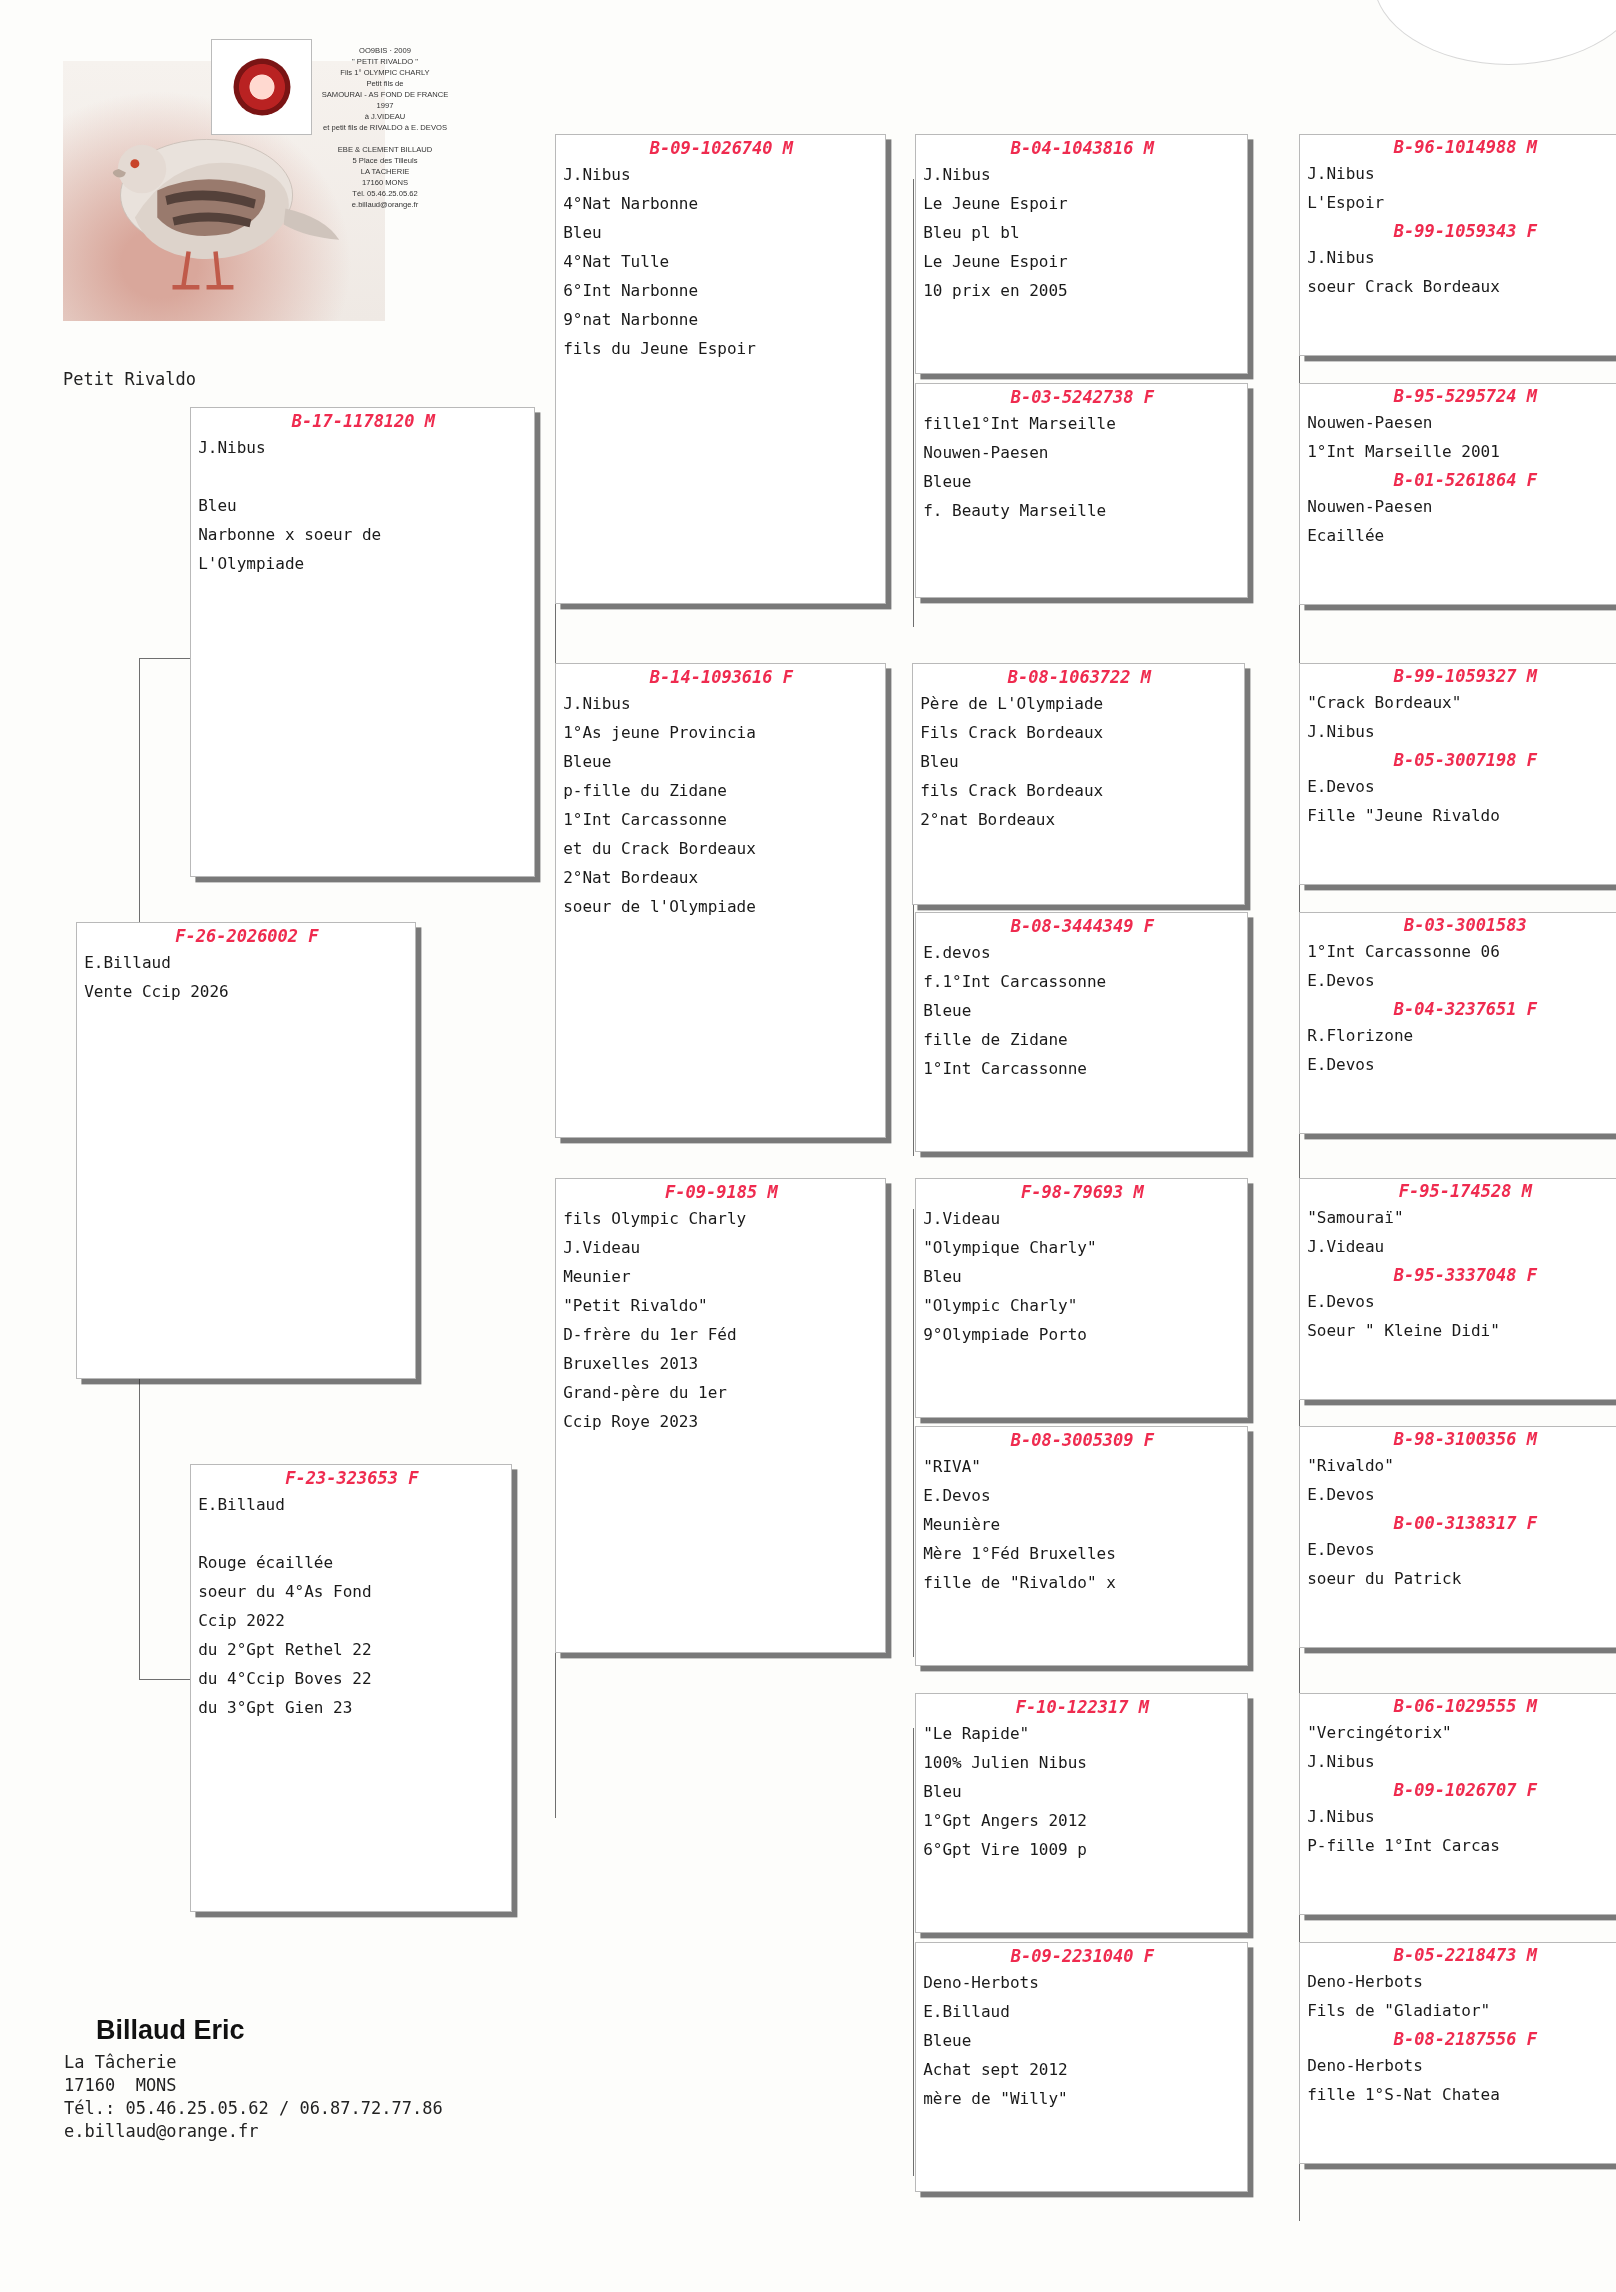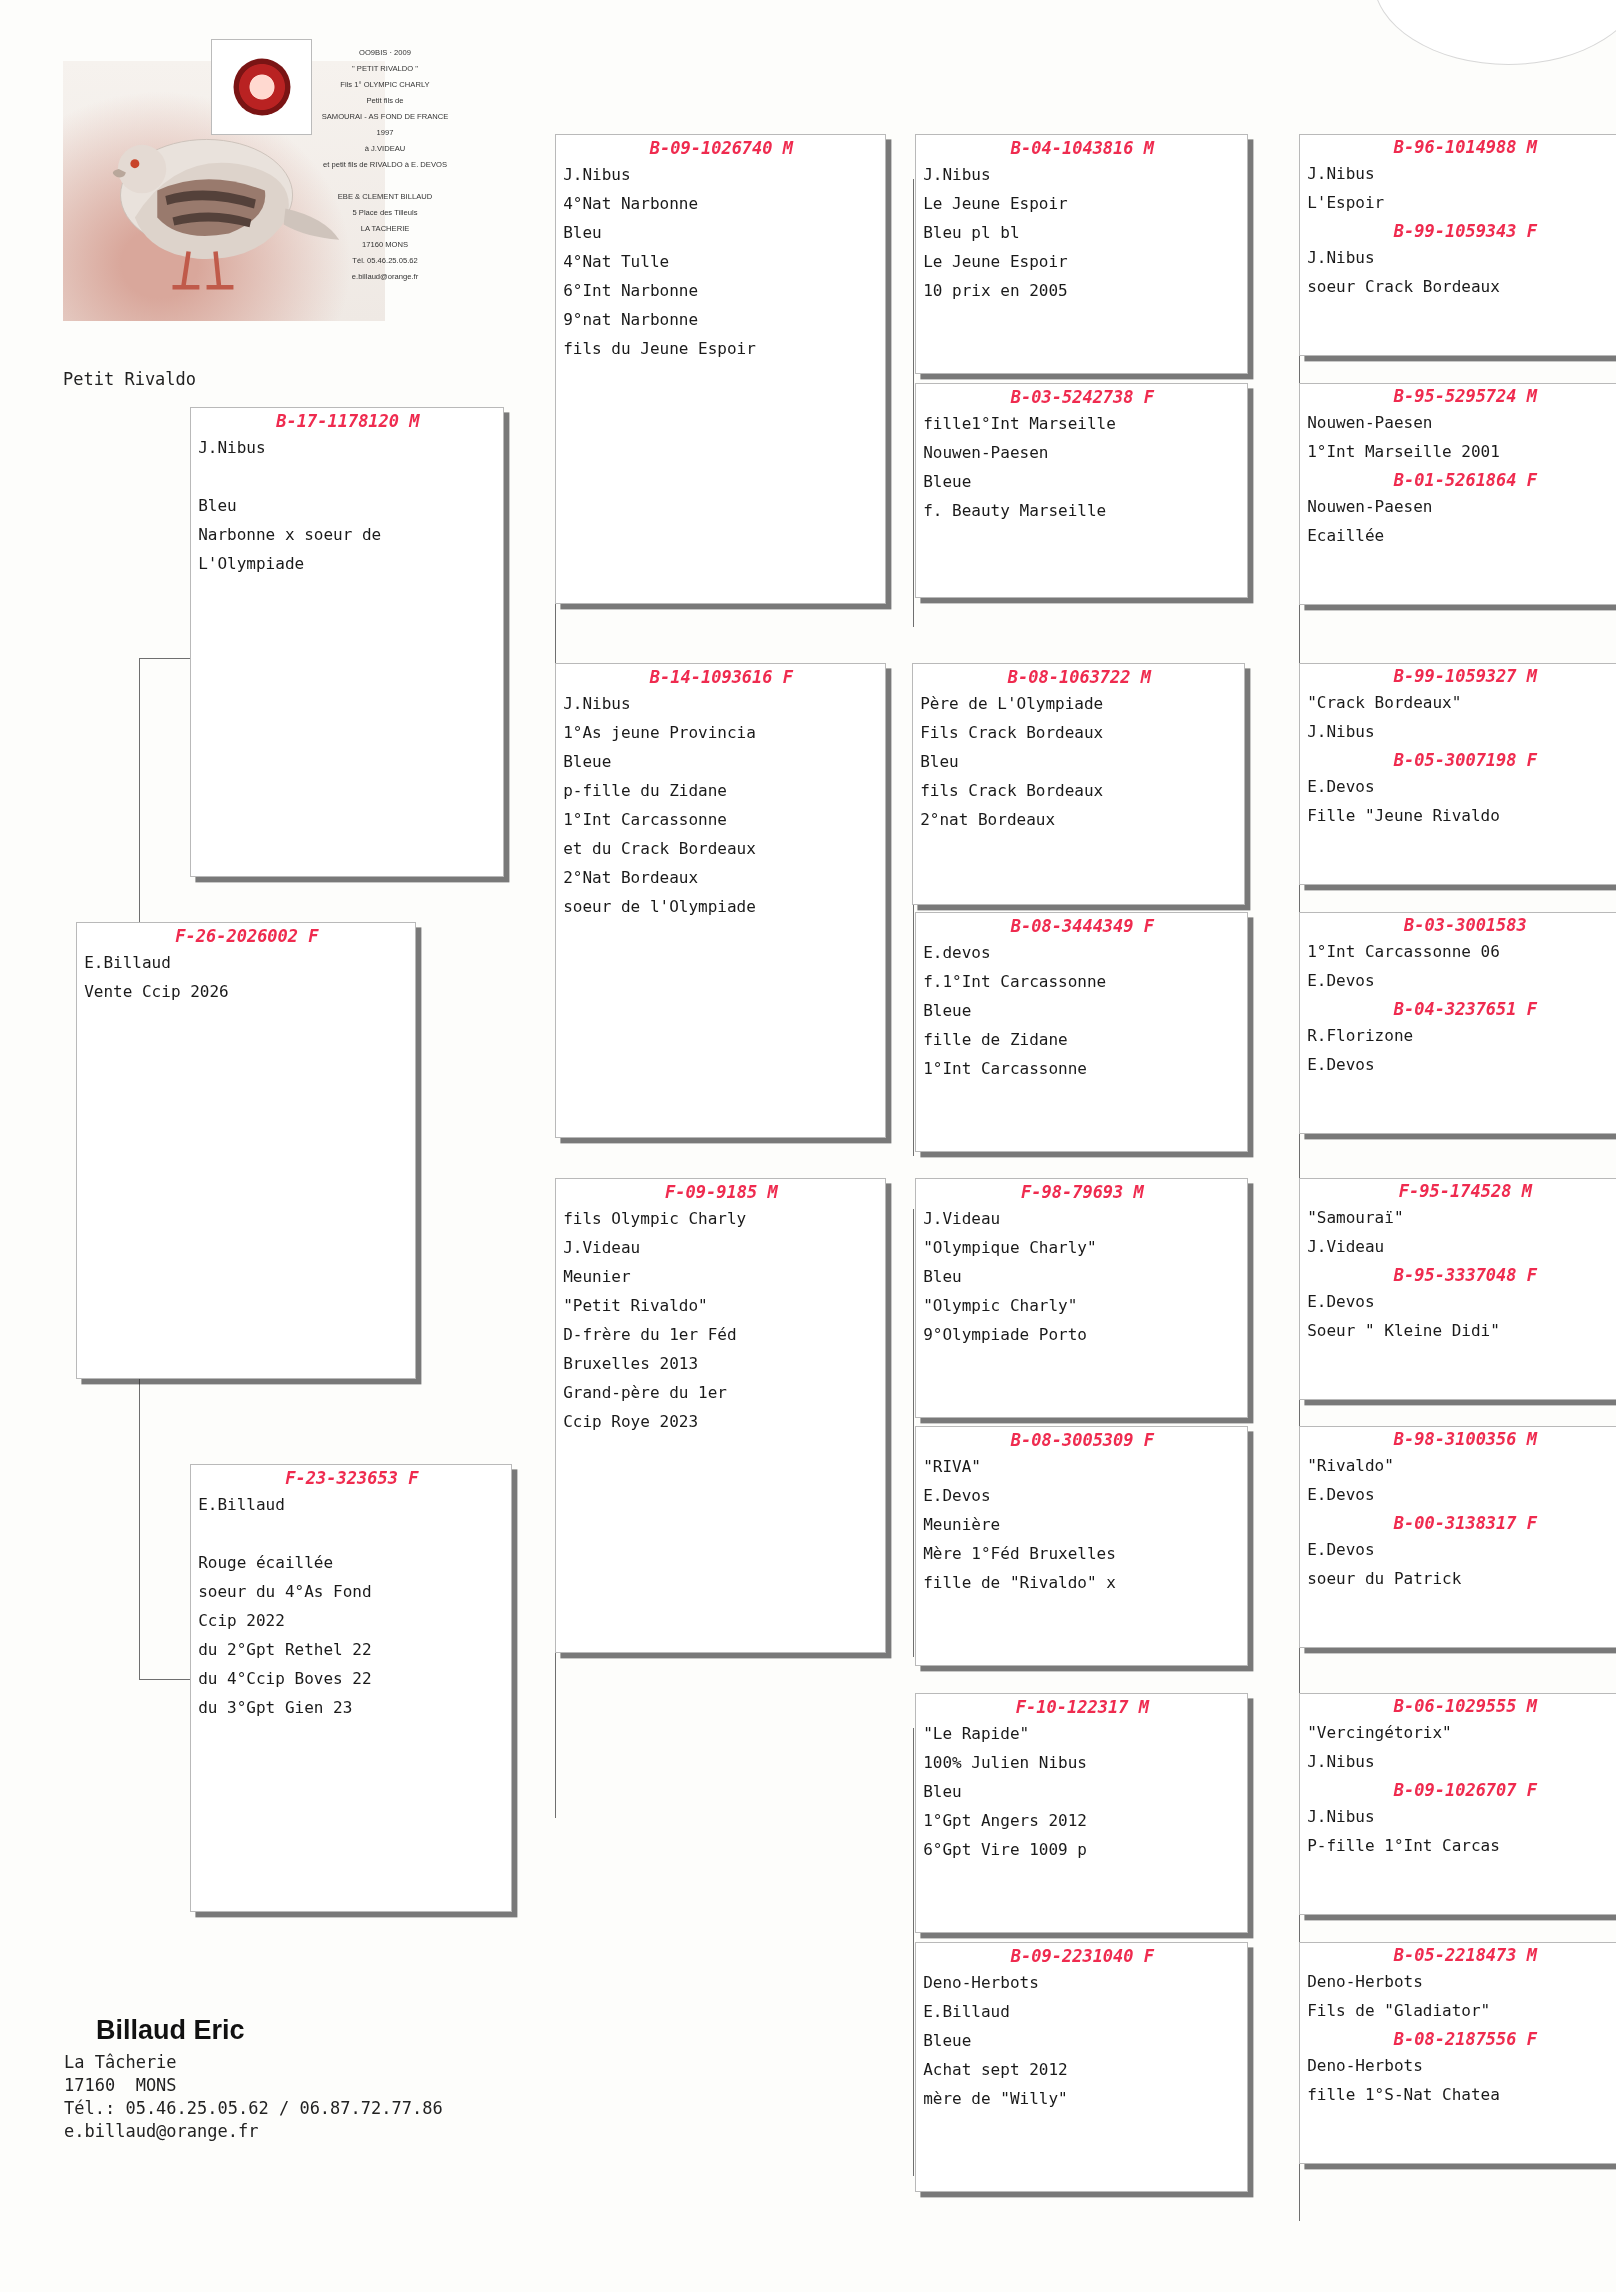--- a/index.html
+++ b/index.html
@@ -37,21 +37,21 @@
     position:absolute;left:148px;top:4.5px;width:99px;height:94px;
     background:#fff;border:0.9px solid #bbb;
   }
   .stamp .inner{
     position:absolute;left:50%;top:50%;transform:translate(-50%,-50%);
     width:57px;height:57px;border-radius:50%;
     background:radial-gradient(circle at 50% 50%, #ffd9d0 0 30%, #b92222 32% 56%, #7a1414 58% 100%);
   }
   .stamp-text{
     position:absolute;left:255px;top:10.7px;width:134px;
-    font-size:7.6px;line-height:16px;color:#333;text-align:center;
+    font-size:7.6px;line-height:11px;color:#333;text-align:center;
     font-family:"Liberation Sans", sans-serif;white-space:pre-wrap;
   }
 
   .petit-rivaldo-label{
     position:absolute;left:63px;top:369px;
     font-size:17px;color:#222;
   }
 
   
   .card{
@@ -168,21 +168,21 @@
   <div class="ln v" style="left:1299px;top:1442px;height:376px;"></div>
   <div class="ln v" style="left:1299px;top:1702px;height:376px;"></div>
   <div class="ln v" style="left:1299px;top:1952px;height:269px;"></div>
 
   <div class="card" style="left:76px;top:922px;width:340px;height:457px;">
     <span class="ring">F-26-2026002 F</span>
     <div class="lines">E.Billaud
 Vente Ccip 2026</div>
   </div>
 
-  <div class="card" style="left:190px;top:407px;width:314px;height:470px;">
+  <div class="card" style="left:190px;top:407px;width:345px;height:470px;">
     <span class="ring">B-17-1178120 M</span>
     <div class="lines">J.Nibus
 
 Bleu
 Narbonne x soeur de
 L'Olympiade</div>
   </div>
 
   <div class="card" style="left:190px;top:1464px;width:322px;height:448px;">
     <span class="ring">F-23-323653 F</span>

